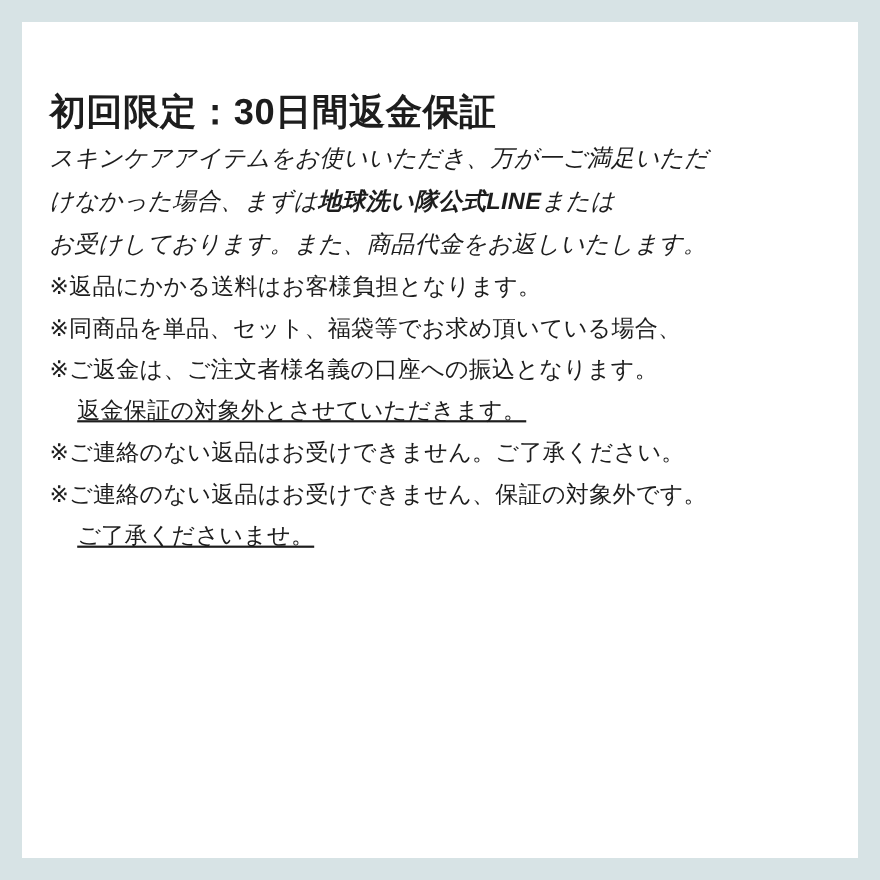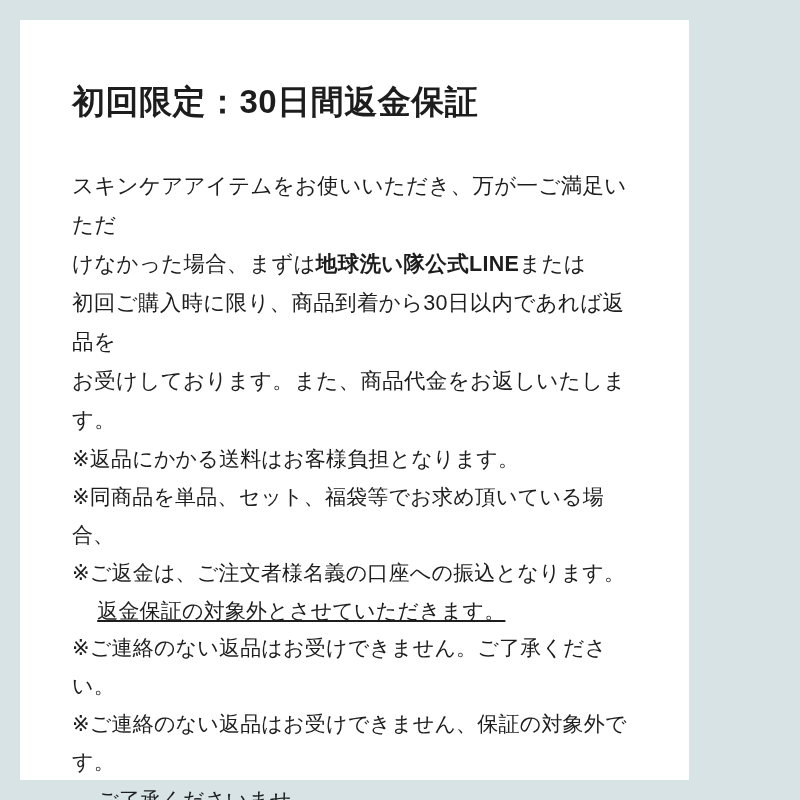--- a/index.html
+++ b/index.html
@@ -10,41 +10,41 @@
     width: 800px;
     height: 800px;
     background: #d7e3e5;
     font-family: "Liberation Sans", "DejaVu Sans", sans-serif;
     overflow: hidden;
   }
   .card {
     position: absolute;
     left: 20px;
     top: 20px;
-    width: 669px;
+    width: 760px;
     height: 760px;
     background: #ffffff;
     box-sizing: border-box;
-    padding: 44px 52px 0 52px;
+    padding: 44px 52px 0 25px;
   }
   .title {
     font-size: 33px;
     font-weight: bold;
     letter-spacing: 0.5px;
     color: #1d1d1d;
     margin: 0;
     padding-top: 16px;
     line-height: 1.35;
   }
   .body-block {
-    margin-top: 42px;
     font-size: 21.5px;
     line-height: 1.82;
     color: #1d1d1d;
     letter-spacing: 0.3px;
+    font-style: italic;
   }
   .body-block p {
     margin: 0;
   }
   .strong {
     font-weight: bold;
   }
   .notes-block {
     font-size: 21px;
     line-height: 1.8;
@@ -64,21 +64,20 @@
 
 <div class="card">
 
   <h1 class="title">初回限定：30日間返金保証</h1>
 
   <div class="body-block">
     <p>スキンケアアイテムをお使いいただき、万が一ご満足いただ</p>
     <p>
       <span>けなかった場合、まずは</span><span class="strong">地球洗い隊公式LINE</span><span>または</span>
     </p>
-    <p>初回ご購入時に限り、商品到着から30日以内であれば返品を</p>
     <p>お受けしております。また、商品代金をお返しいたします。</p>
   </div>
 
   <div class="notes-block">
     <p>※返品にかかる送料はお客様負担となります。</p>
     <p>※同商品を単品、セット、福袋等でお求め頂いている場合、</p>
     <p>※ご返金は、ご注文者様名義の口座への振込となります。</p>
     <p class="indent">返金保証の対象外とさせていただきます。</p>
     <p>※ご連絡のない返品はお受けできません。ご了承ください。</p>
     <p>※ご連絡のない返品はお受けできません、保証の対象外です。</p>

